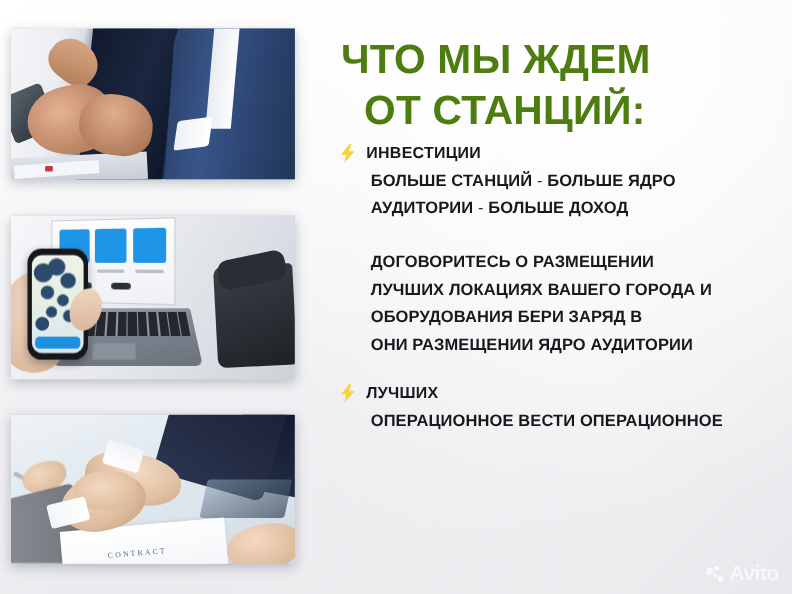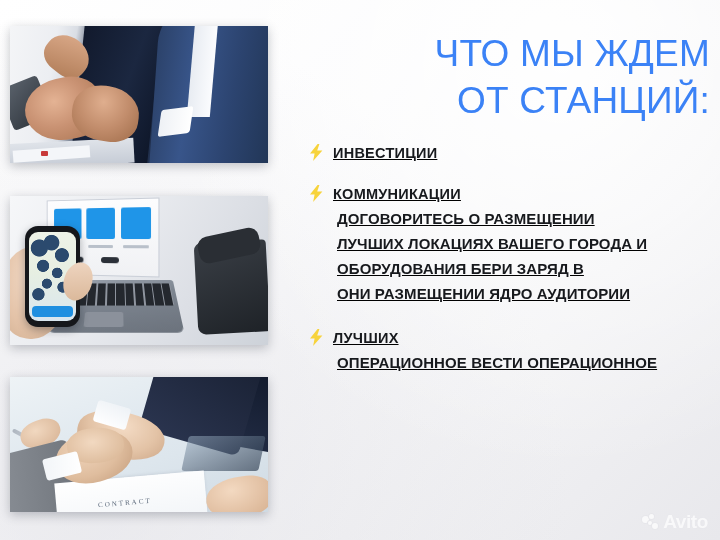--- a/index.html
+++ b/index.html
@@ -298,32 +298,31 @@
     width:400px; height:540px;
   }
 
   .title {
     position:absolute;
     top:30px; left:0;
     width:100%;
   }
   .title-line {
     font-size:37px;
-    font-weight:normal;
+    font-weight:bold;
     letter-spacing:.2px;
     line-height:47px;
-    color:#3b82f6;
+    color:#4d7c0f;
     white-space:nowrap;
-    text-align:right;
   }
   .title-line.l2 { padding-left:21px; }
 
   .sections {
     position:absolute;
-    top:144px; left:0; width:100%;text-decoration:underline;
+    top:131px; left:0; width:100%;
   }
   .section { position:relative; }
   .section.s2 { margin-top:24px; }
   .section.s3 { margin-top:23px; }
 
   .sec-head {
     display:flex;
     align-items:center;
     gap:7px;
     margin-bottom:4px;
@@ -464,31 +463,27 @@
 
     <div class="section s1">
       <div class="sec-head">
         <span class="bolt">
           <svg width="13" height="17" viewBox="0 0 13 17" aria-hidden="true">
             <polygon points="7.6,0 0,9.6 4.6,9.6 3.1,17 12.4,6.6 7.2,6.6 9.4,0" fill="#F7D33C"></polygon>
           </svg>
         </span>
         <span class="sec-title">ИНВЕСТИЦИИ</span>
       </div>
+      <div class="sec-body">
+        <div class="sec-line"><span>БОЛЬШЕ СТАНЦИЙ</span><span class="sep"> - </span><span>БОЛЬШЕ ЯДРО</span></div>
+        <div class="sec-line"><span>АУДИТОРИИ</span><span class="sep"> - </span><span>БОЛЬШЕ ДОХОД</span></div>
+      </div>
     </div>
 
     <div class="section s2">
-      <div class="sec-head">
-        <span class="bolt">
-          <svg width="13" height="17" viewBox="0 0 13 17" aria-hidden="true">
-            <polygon points="7.6,0 0,9.6 4.6,9.6 3.1,17 12.4,6.6 7.2,6.6 9.4,0" fill="#F7D33C"></polygon>
-          </svg>
-        </span>
-        <span class="sec-title">КОММУНИКАЦИИ</span>
-      </div>
       <div class="sec-body">
         <div class="sec-line">ДОГОВОРИТЕСЬ О РАЗМЕЩЕНИИ</div>
         <div class="sec-line">ЛУЧШИХ ЛОКАЦИЯХ ВАШЕГО ГОРОДА И</div>
         <div class="sec-line">ОБОРУДОВАНИЯ БЕРИ ЗАРЯД В</div>
         <div class="sec-line">ОНИ РАЗМЕЩЕНИИ ЯДРО АУДИТОРИИ</div>
       </div>
     </div>
 
     <div class="section s3">
       <div class="sec-head">

